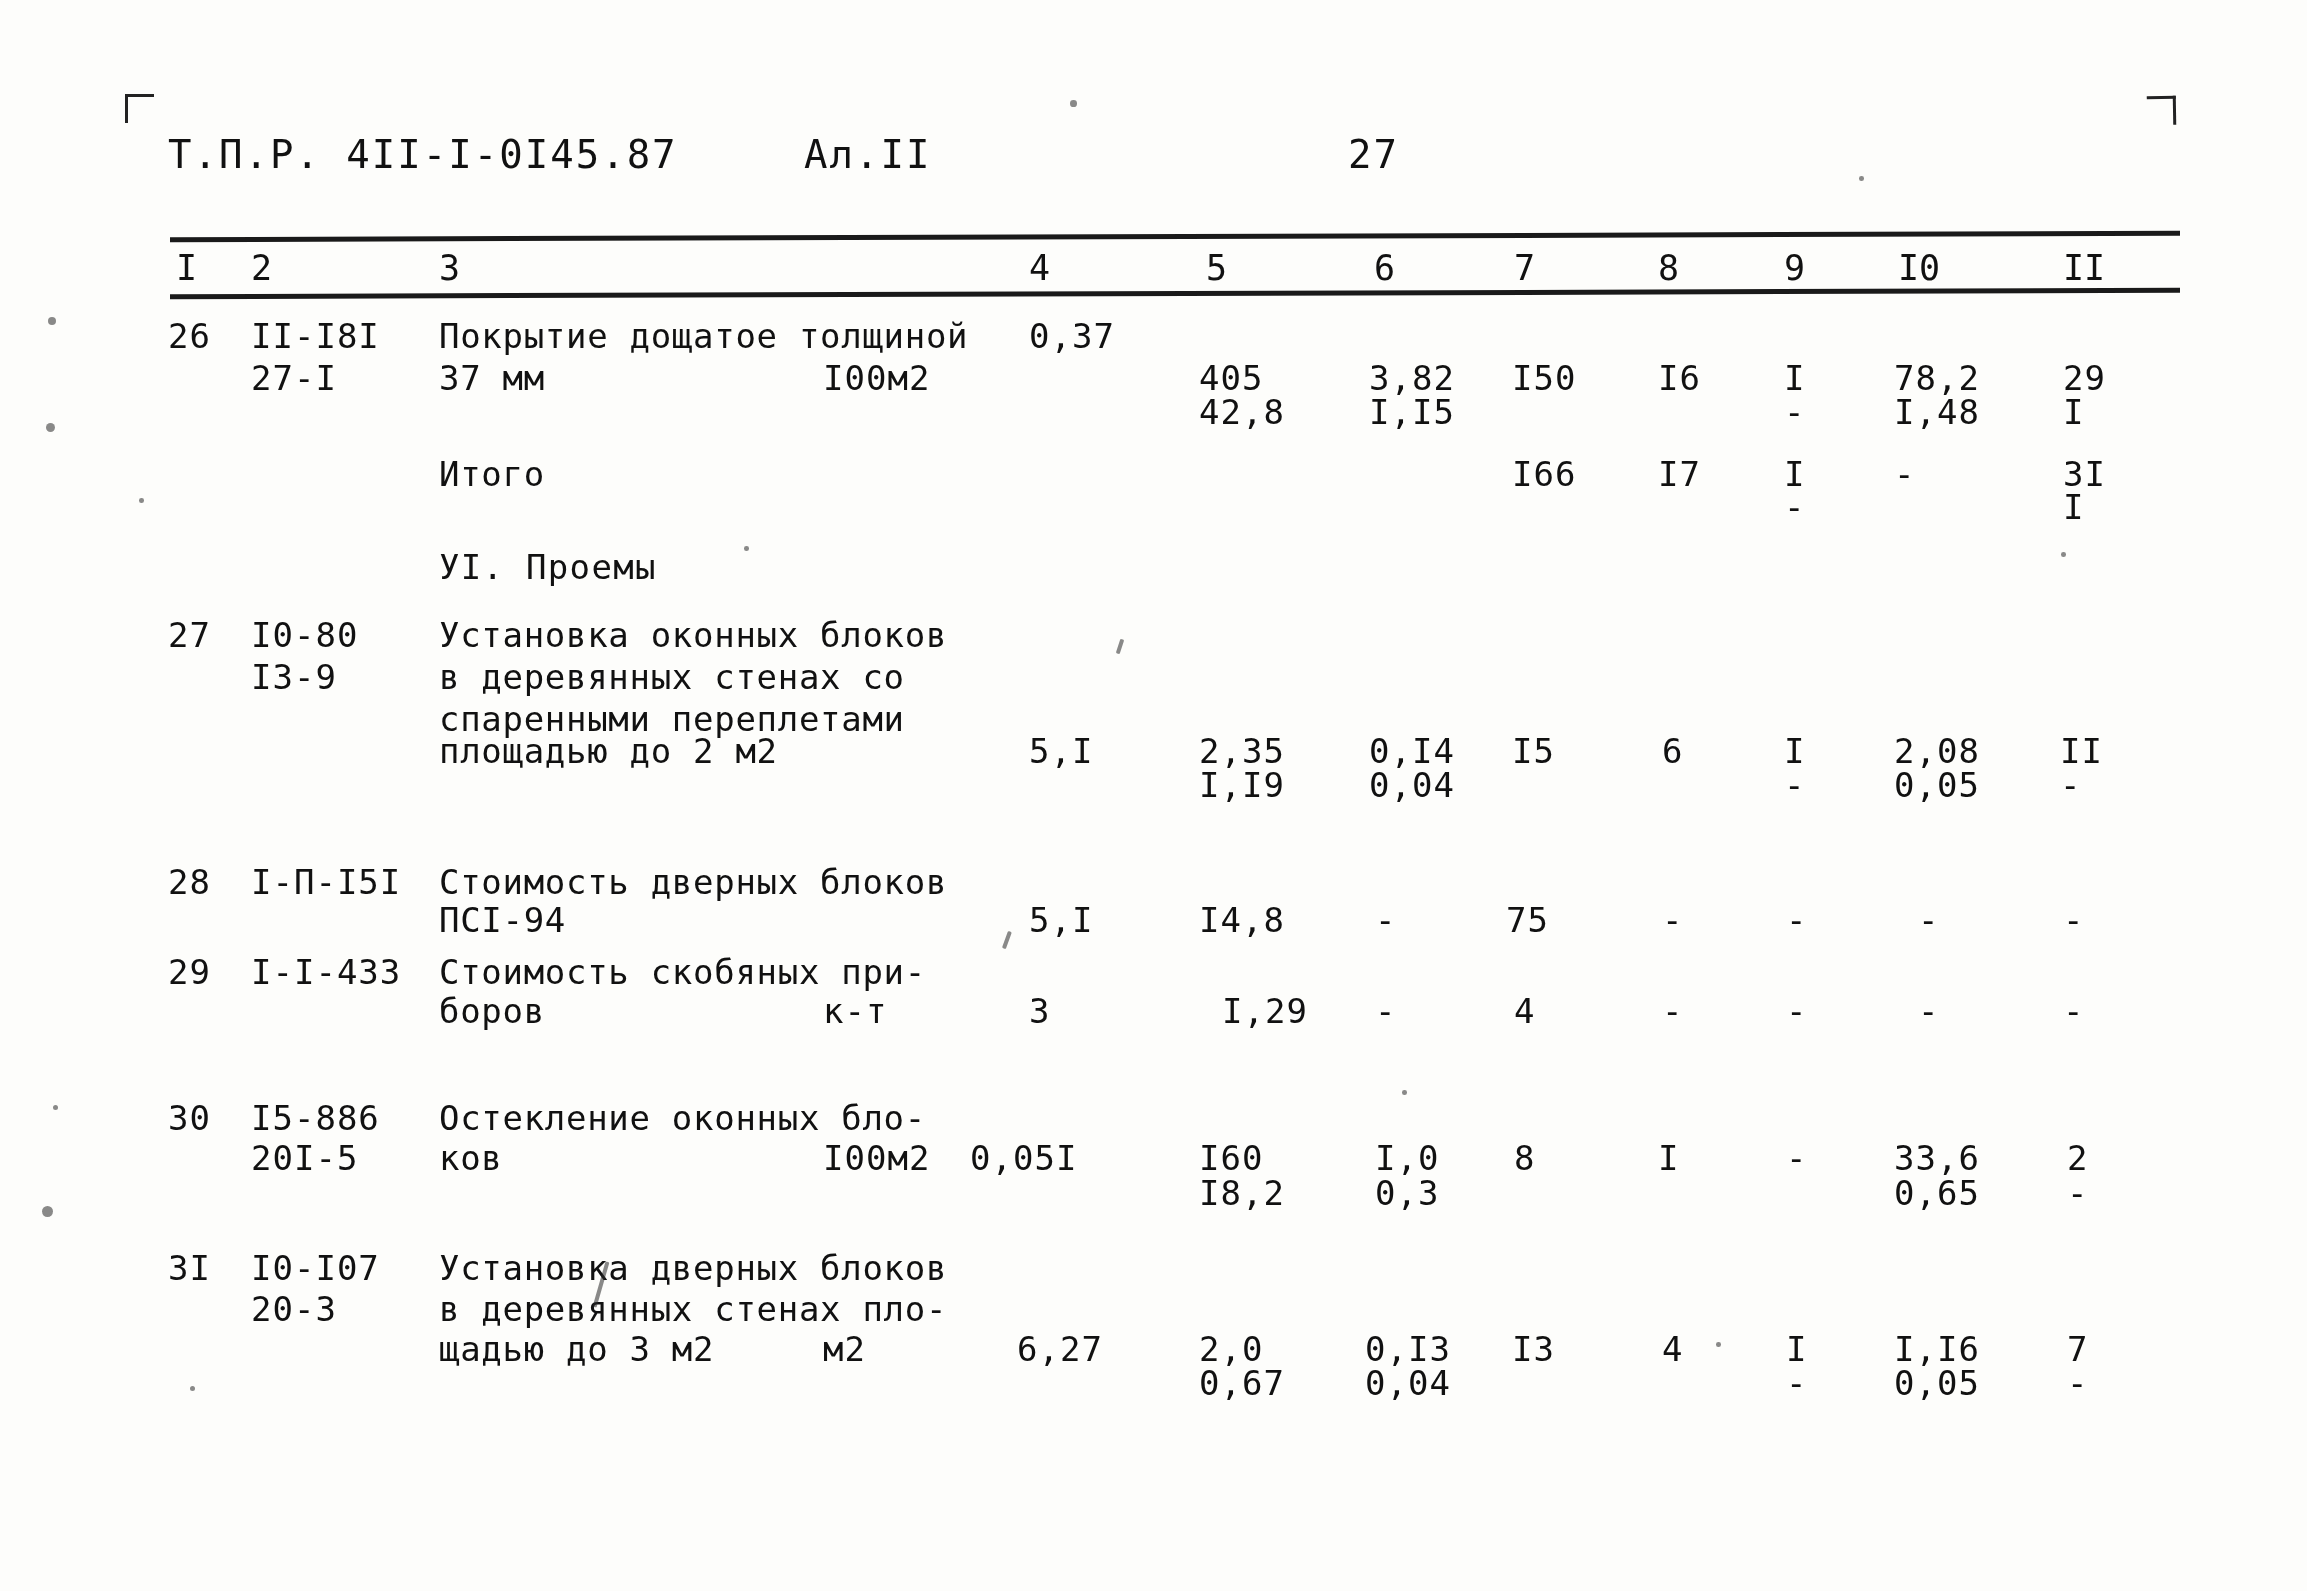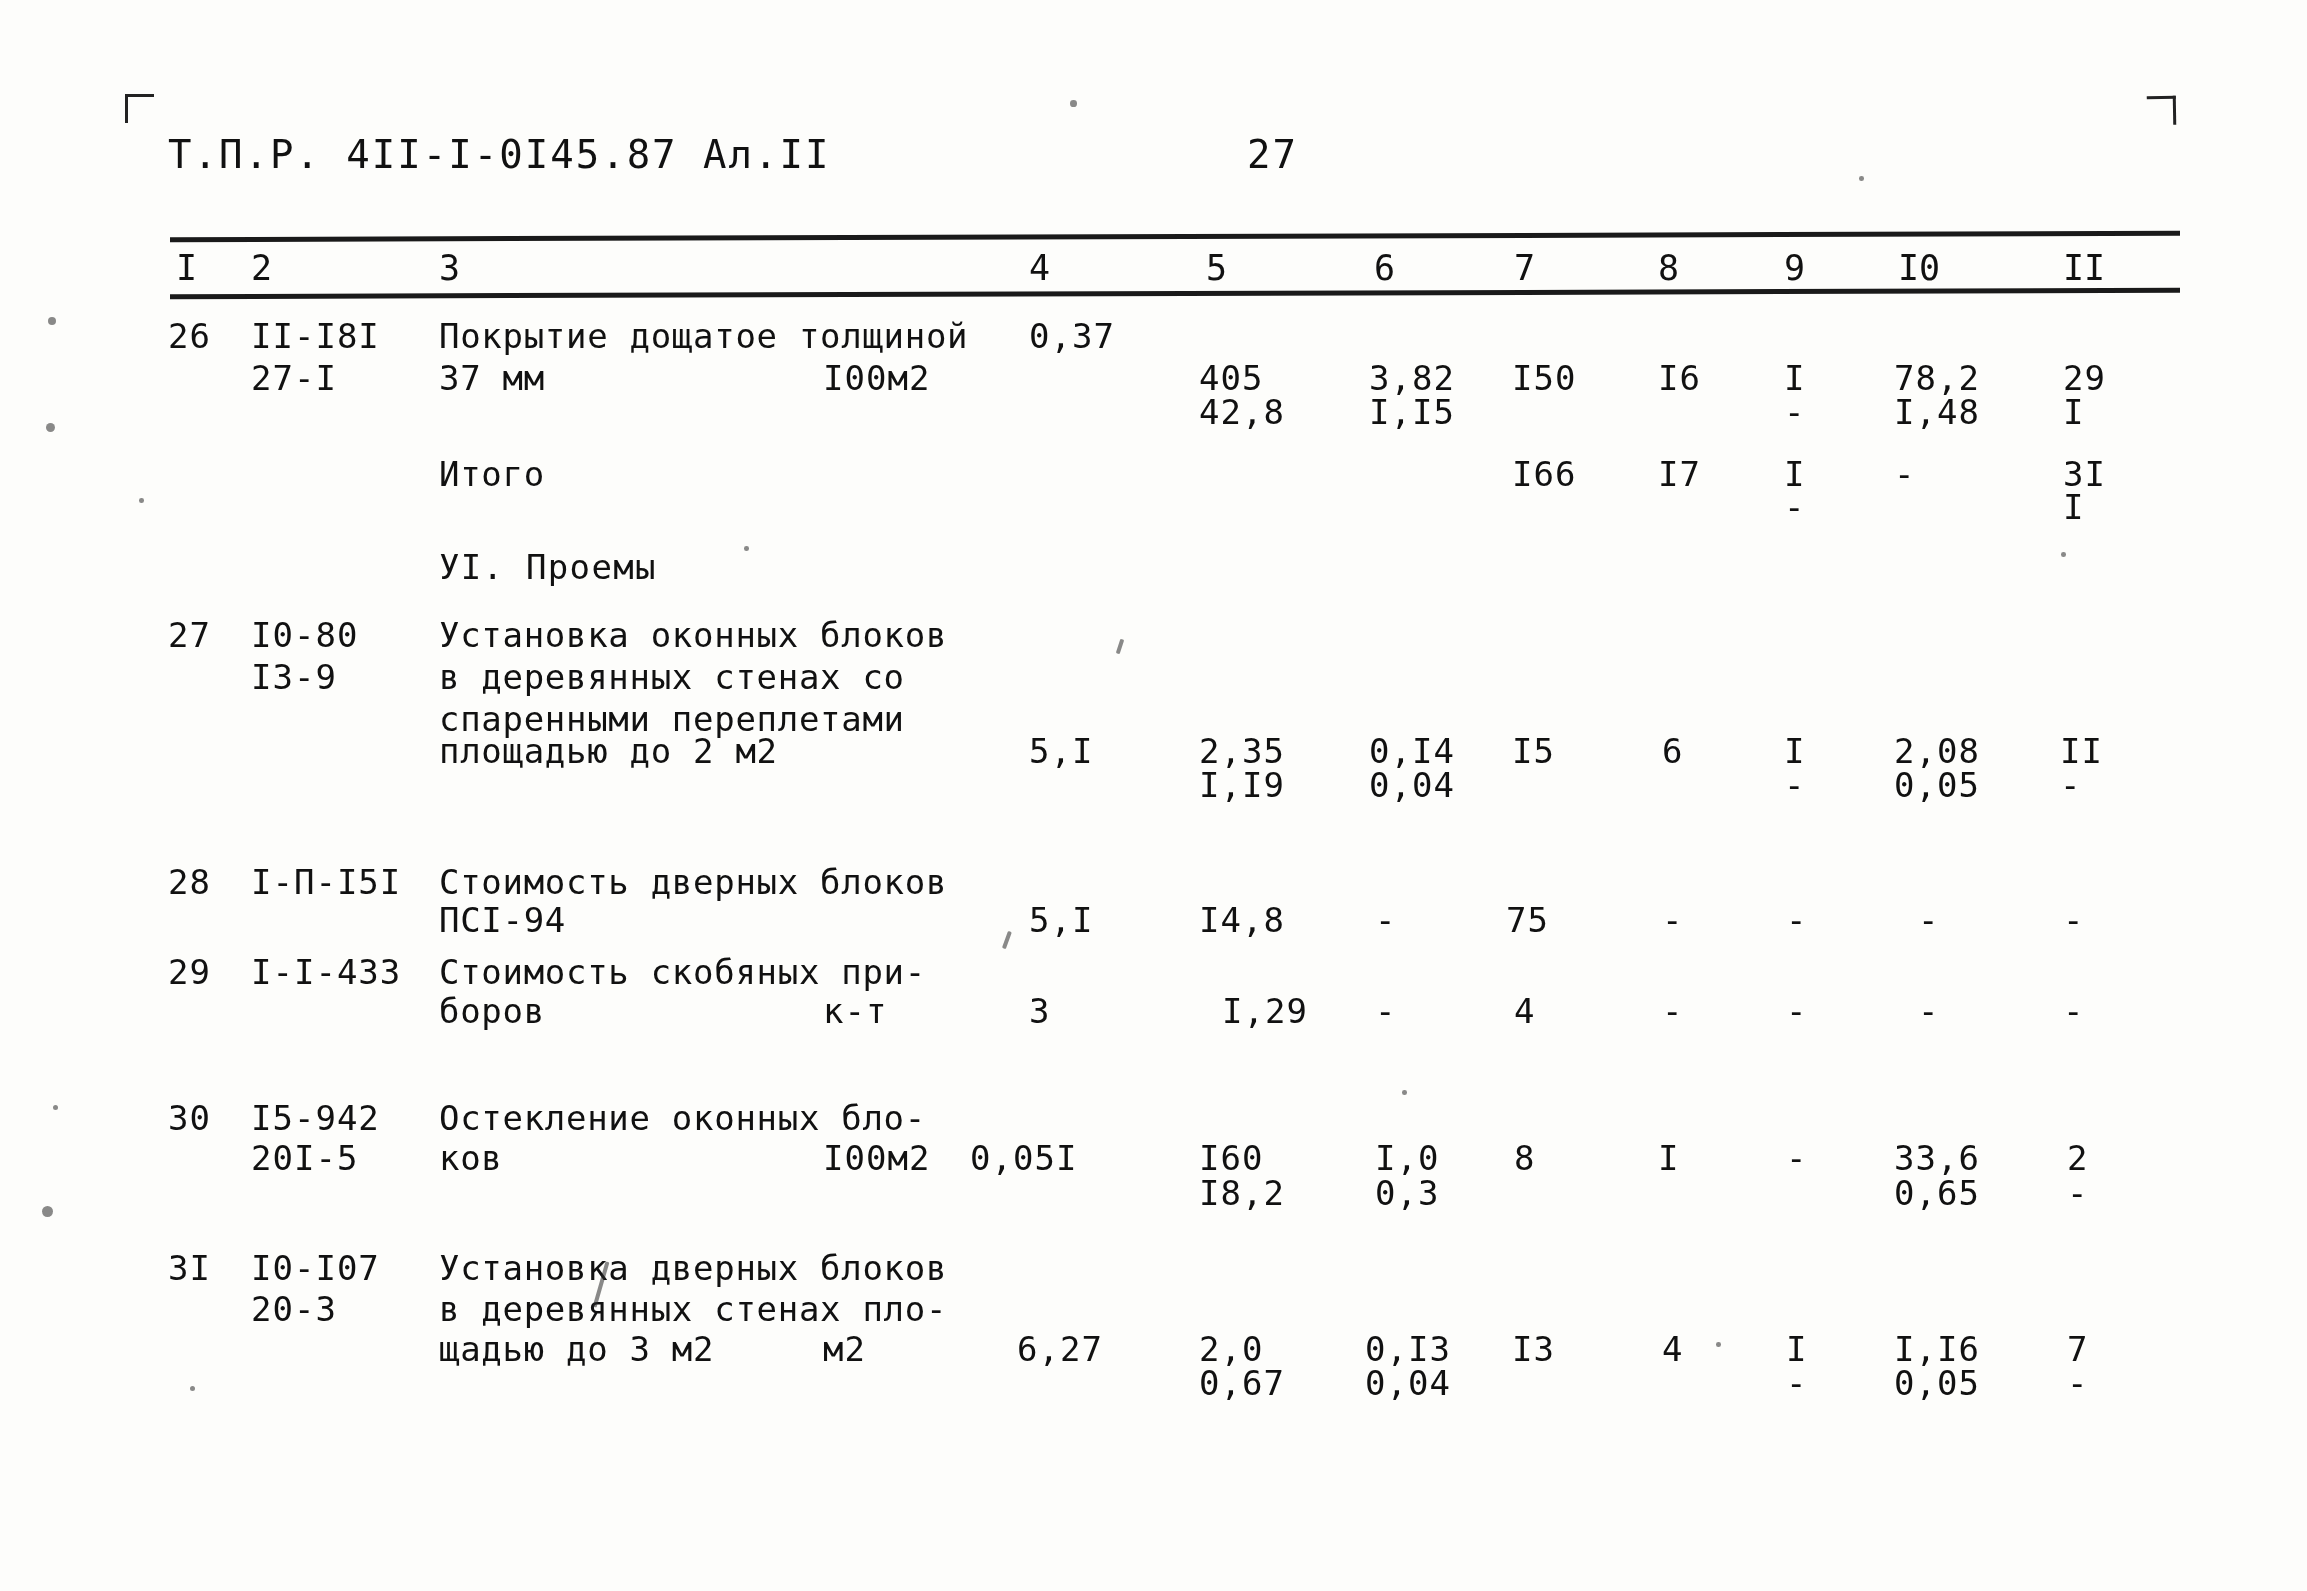--- a/index.html
+++ b/index.html
@@ -49,21 +49,21 @@
   
   .header {
     position: absolute;
     left: 168px;
     top: 132px;
     font-size: 39px;
     letter-spacing: 2px;
     white-space: nowrap;
   }
   .header .code   { display: inline-block; }
-  .header .album  { display: inline-block; }
+  .header .album  { display: inline-block; margin-left: 101px; }
   .header .pageno { display: inline-block; margin-left: 391px; }
 
   
   .rule {
     position: absolute;
     left: 170px;
     width: 2010px;
     height: 4.7px;
     background: #1a1a1a;
   }
@@ -241,21 +241,21 @@
     <span class="cell" style="left:1375px">-</span>
     <span class="cell" style="left:1514px">4</span>
     <span class="cell" style="left:1662px">-</span>
     <span class="cell" style="left:1786px">-</span>
     <span class="cell" style="left:1918px">-</span>
     <span class="cell" style="left:2063px">-</span>
   </div>
 
   <div class="row" style="top:1097px">
     <span class="cell" style="left:168px">30</span>
-    <span class="cell" style="left:251px">I5-942</span>
+    <span class="cell" style="left:251px">I5-886</span>
     <span class="cell desc" style="left:439px">Остекление оконных бло-</span>
   </div>
   <div class="row" style="top:1137px">
     <span class="cell" style="left:251px">20I-5</span>
     <span class="cell desc" style="left:439px">ков</span>
     <span class="cell" style="left:823px">I00м2</span>
     <span class="cell" style="left:970px">0,05I</span>
     <span class="cell" style="left:1199px">I60</span>
     <span class="cell" style="left:1375px">I,0</span>
     <span class="cell" style="left:1514px">8</span>

